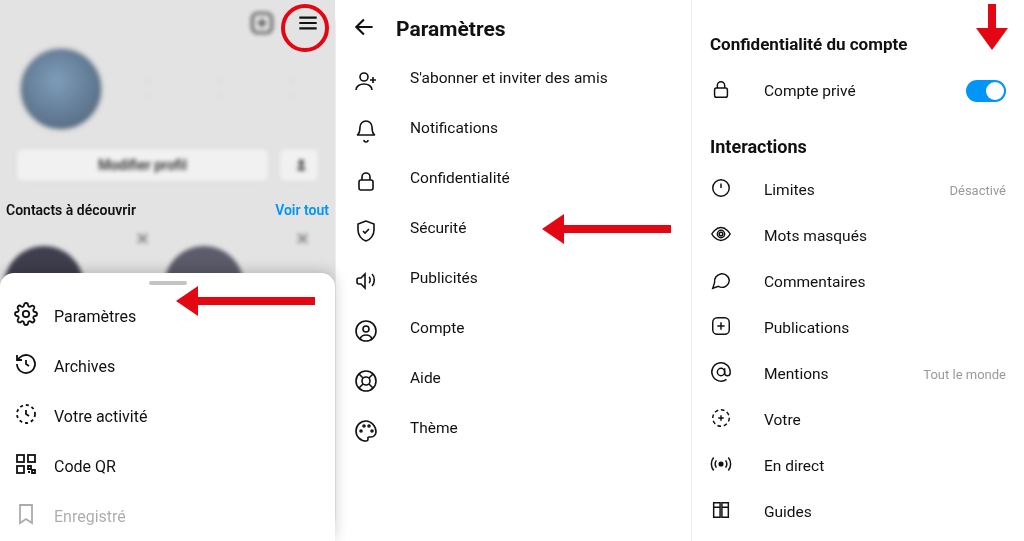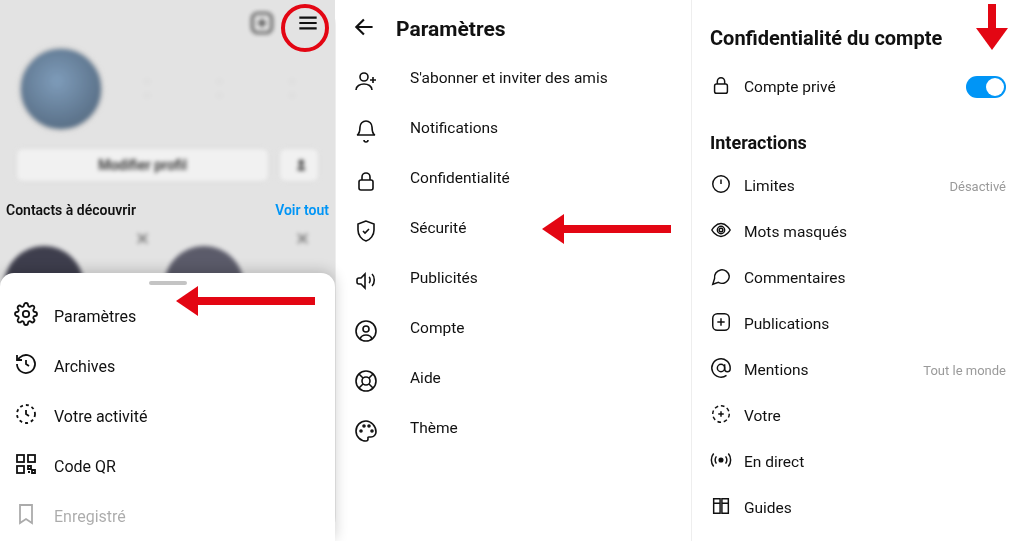--- a/index.html
+++ b/index.html
@@ -78,23 +78,23 @@
     margin:4px 14px 12px; background:#efefef; border-radius:10px;
     display:flex; align-items:center; gap:10px; padding:9px 14px; color:#8a8a8a;
   }
   .search svg{width:17px;height:17px;stroke:#8a8a8a;fill:none;stroke-width:2;}
   .settings-row {
     display:flex; align-items:flex-start; gap:32px; padding:11px 18px; font-size:15.5px;
   }
   .settings-row svg{width:24px;height:24px;stroke:#111;fill:none;stroke-width:1.6;flex-shrink:0;}
   
   .p3 { flex:1; padding-top:18px;}
-  .sec-title { font-size:20px; font-weight:700; padding:8px 18px 14px; }
+  .sec-title { font-size:17px; font-weight:700; padding:8px 18px 14px;margin-top:8px; }
   .priv-row {
-    display:flex; align-items:center; gap:12px; padding:10px 18px; font-size:15.5px;
+    display:flex; align-items:center; gap:32px; padding:10px 18px; font-size:15.5px;
   }
   .priv-row .spacer{flex:1;}
   .priv-row svg{width:22px;height:22px;stroke:#111;fill:none;stroke-width:1.6;flex-shrink:0;}
   .muted { color:#9a9a9a; font-size:13px; }
   .toggle {
     width:40px; height:22px; background:#0095f6; border-radius:12px; position:relative;
   }
   .toggle::after{
     content:""; position:absolute; right:2px; top:2px; width:18px; height:18px; background:#fff; border-radius:50%;
   }

